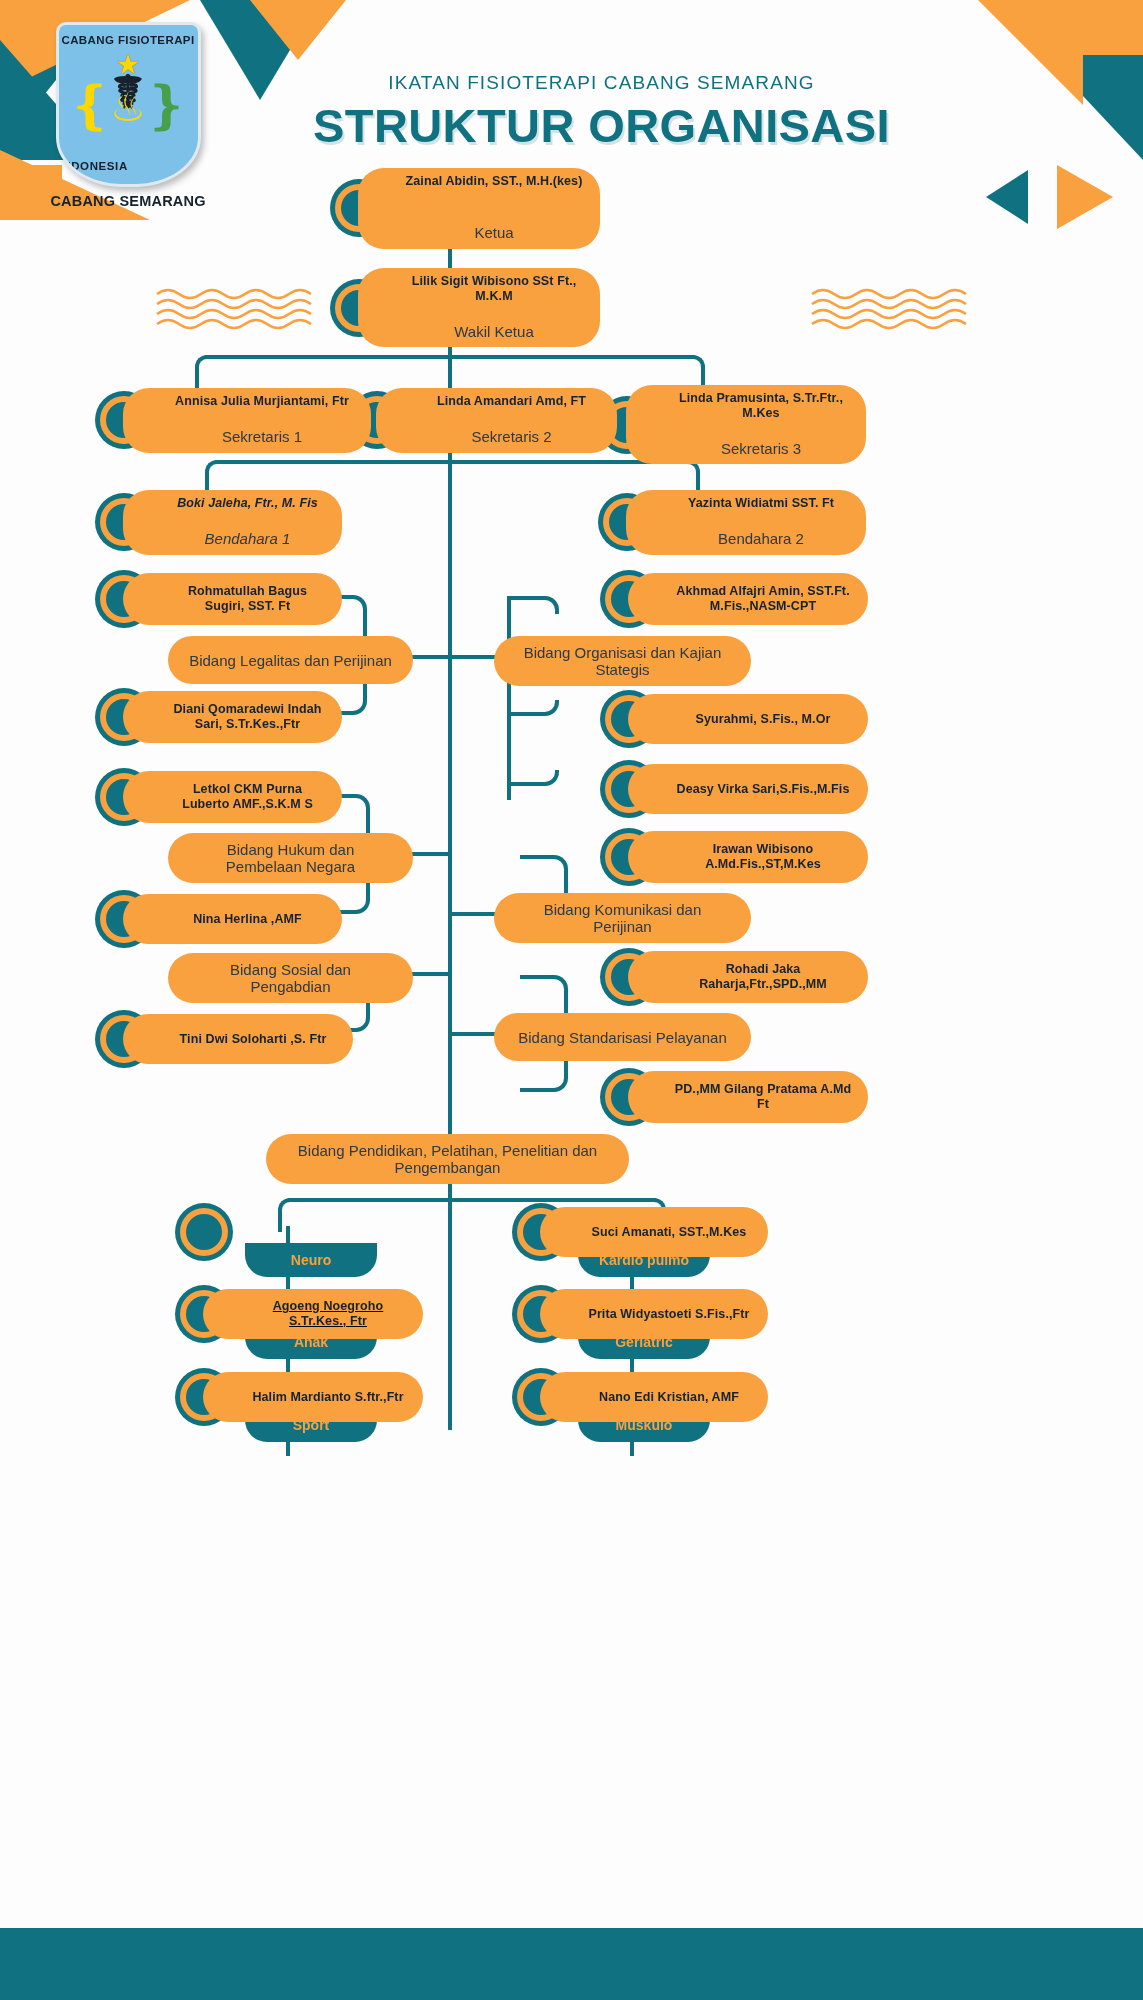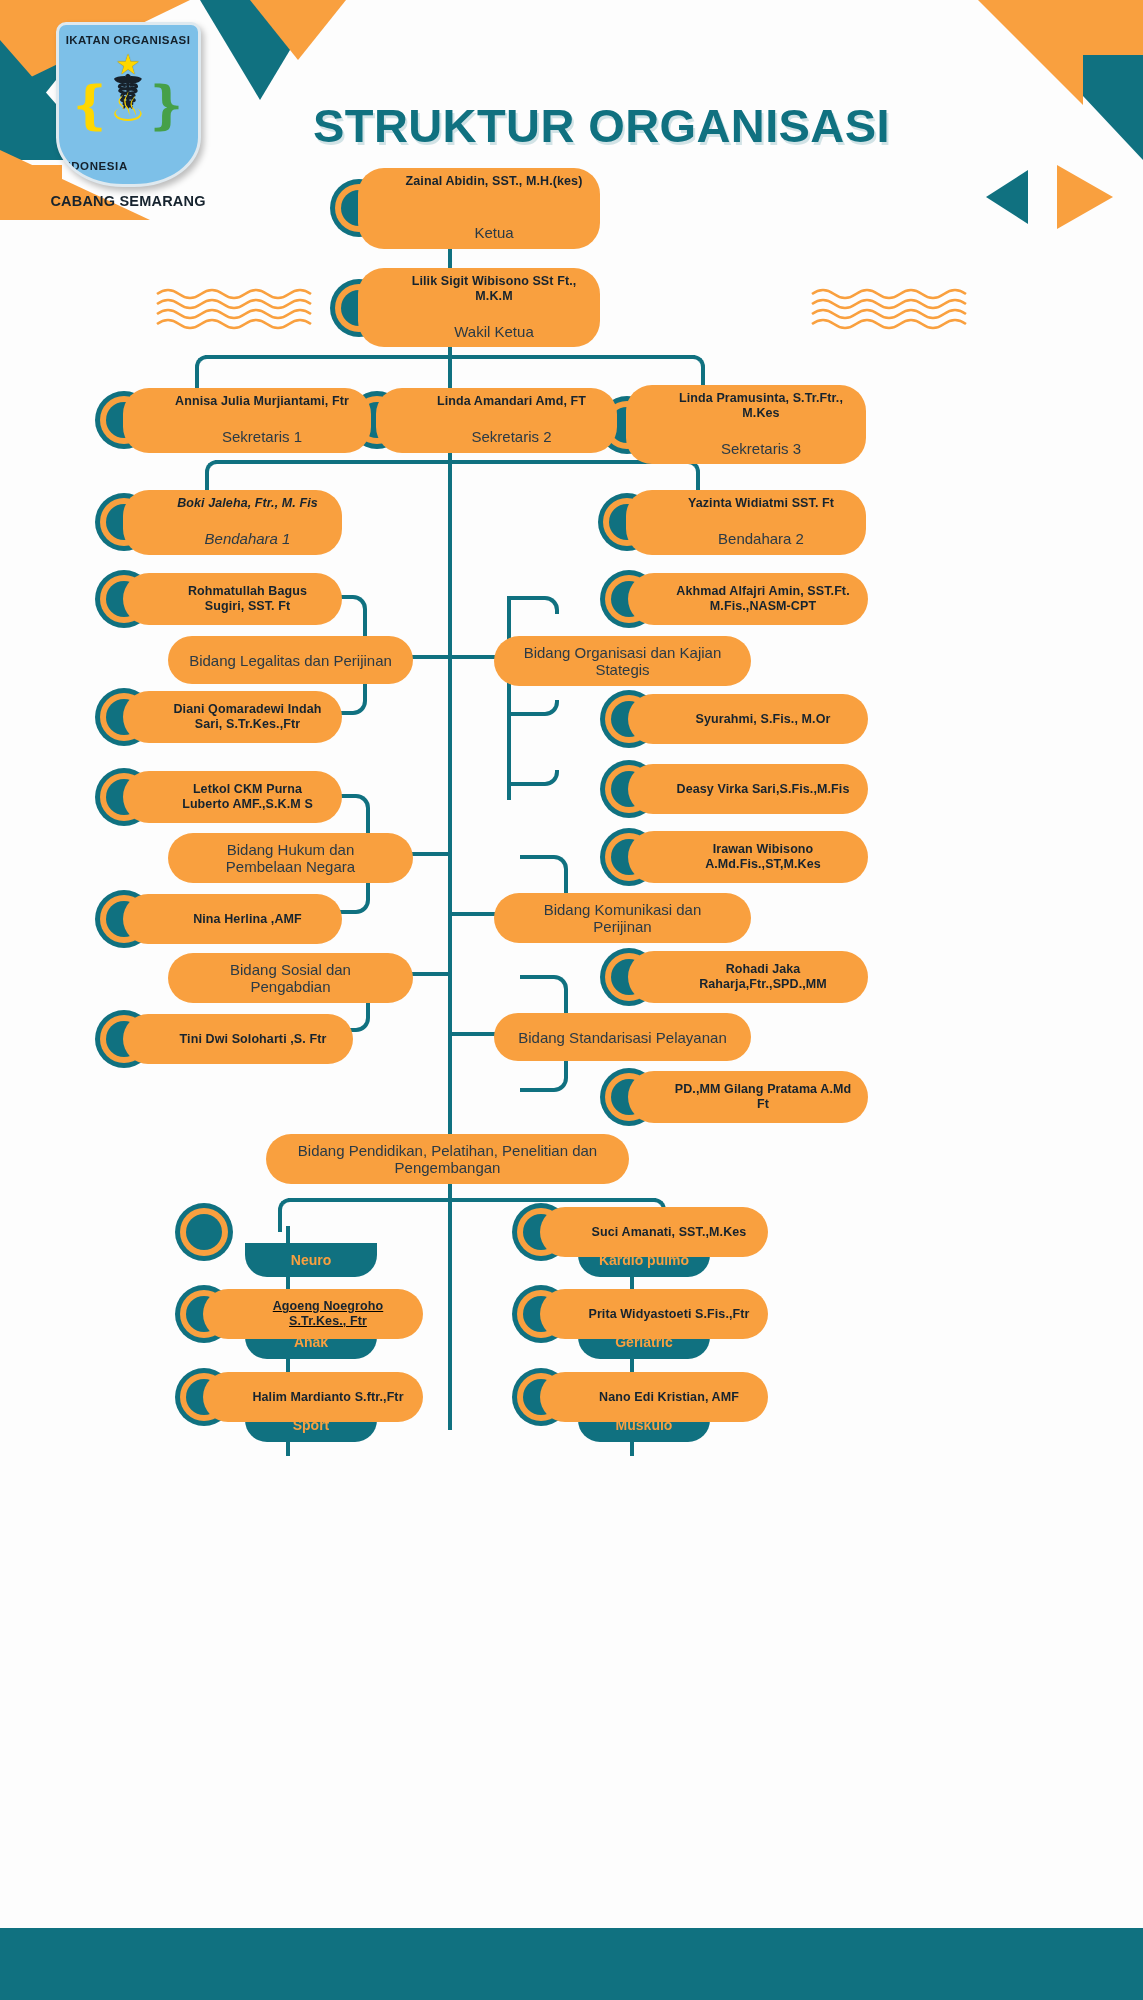--- a/index.html
+++ b/index.html
@@ -173,30 +173,31 @@
       <path d="M2 16 q11 -8 22 0 t22 0 t22 0 t22 0 t22 0 t22 0 t22 0"></path>
       <path d="M2 26 q11 -8 22 0 t22 0 t22 0 t22 0 t22 0 t22 0 t22 0"></path>
       <path d="M2 36 q11 -8 22 0 t22 0 t22 0 t22 0 t22 0 t22 0 t22 0"></path>
     </g>
   </svg>
 </div>
 
 <div class="header">
   <div class="logo-wrap">
     <div class="shield">
-      <div class="arc-top">IKATAN ORGANISASI</div>
+      <div class="arc-top">CABANG FISIOTERAPI</div>
       <div class="star">★</div>
       <div class="wreath-l">❴</div>
       <div class="wreath-r">❵</div>
       <div class="snake">☤</div>
       <div class="wings">♨</div>
       <div class="arc-bot">INDONESIA</div>
     </div>
     <div class="branch-label">CABANG SEMARANG</div>
   </div>
+  <div class="head-sub">IKATAN FISIOTERAPI CABANG SEMARANG</div>
   <div class="head-title">STRUKTUR ORGANISASI</div>
 </div>
 
 <div class="ln vln" style="left:448px;top:220px;height:55px;"></div>
 
 <div class="ln vln" style="left:448px;top:320px;height:1110px;"></div>
 
 <div class="ln hln" style="left:205px;top:355px;width:490px;"></div>
 <div class="elb" style="left:195px;top:355px;width:24px;height:40px;border-right:none;border-bottom:none;border-radius:12px 0 0 0;"></div>
 <div class="elb" style="left:681px;top:355px;width:24px;height:40px;border-left:none;border-bottom:none;border-radius:0 12px 0 0;"></div>

